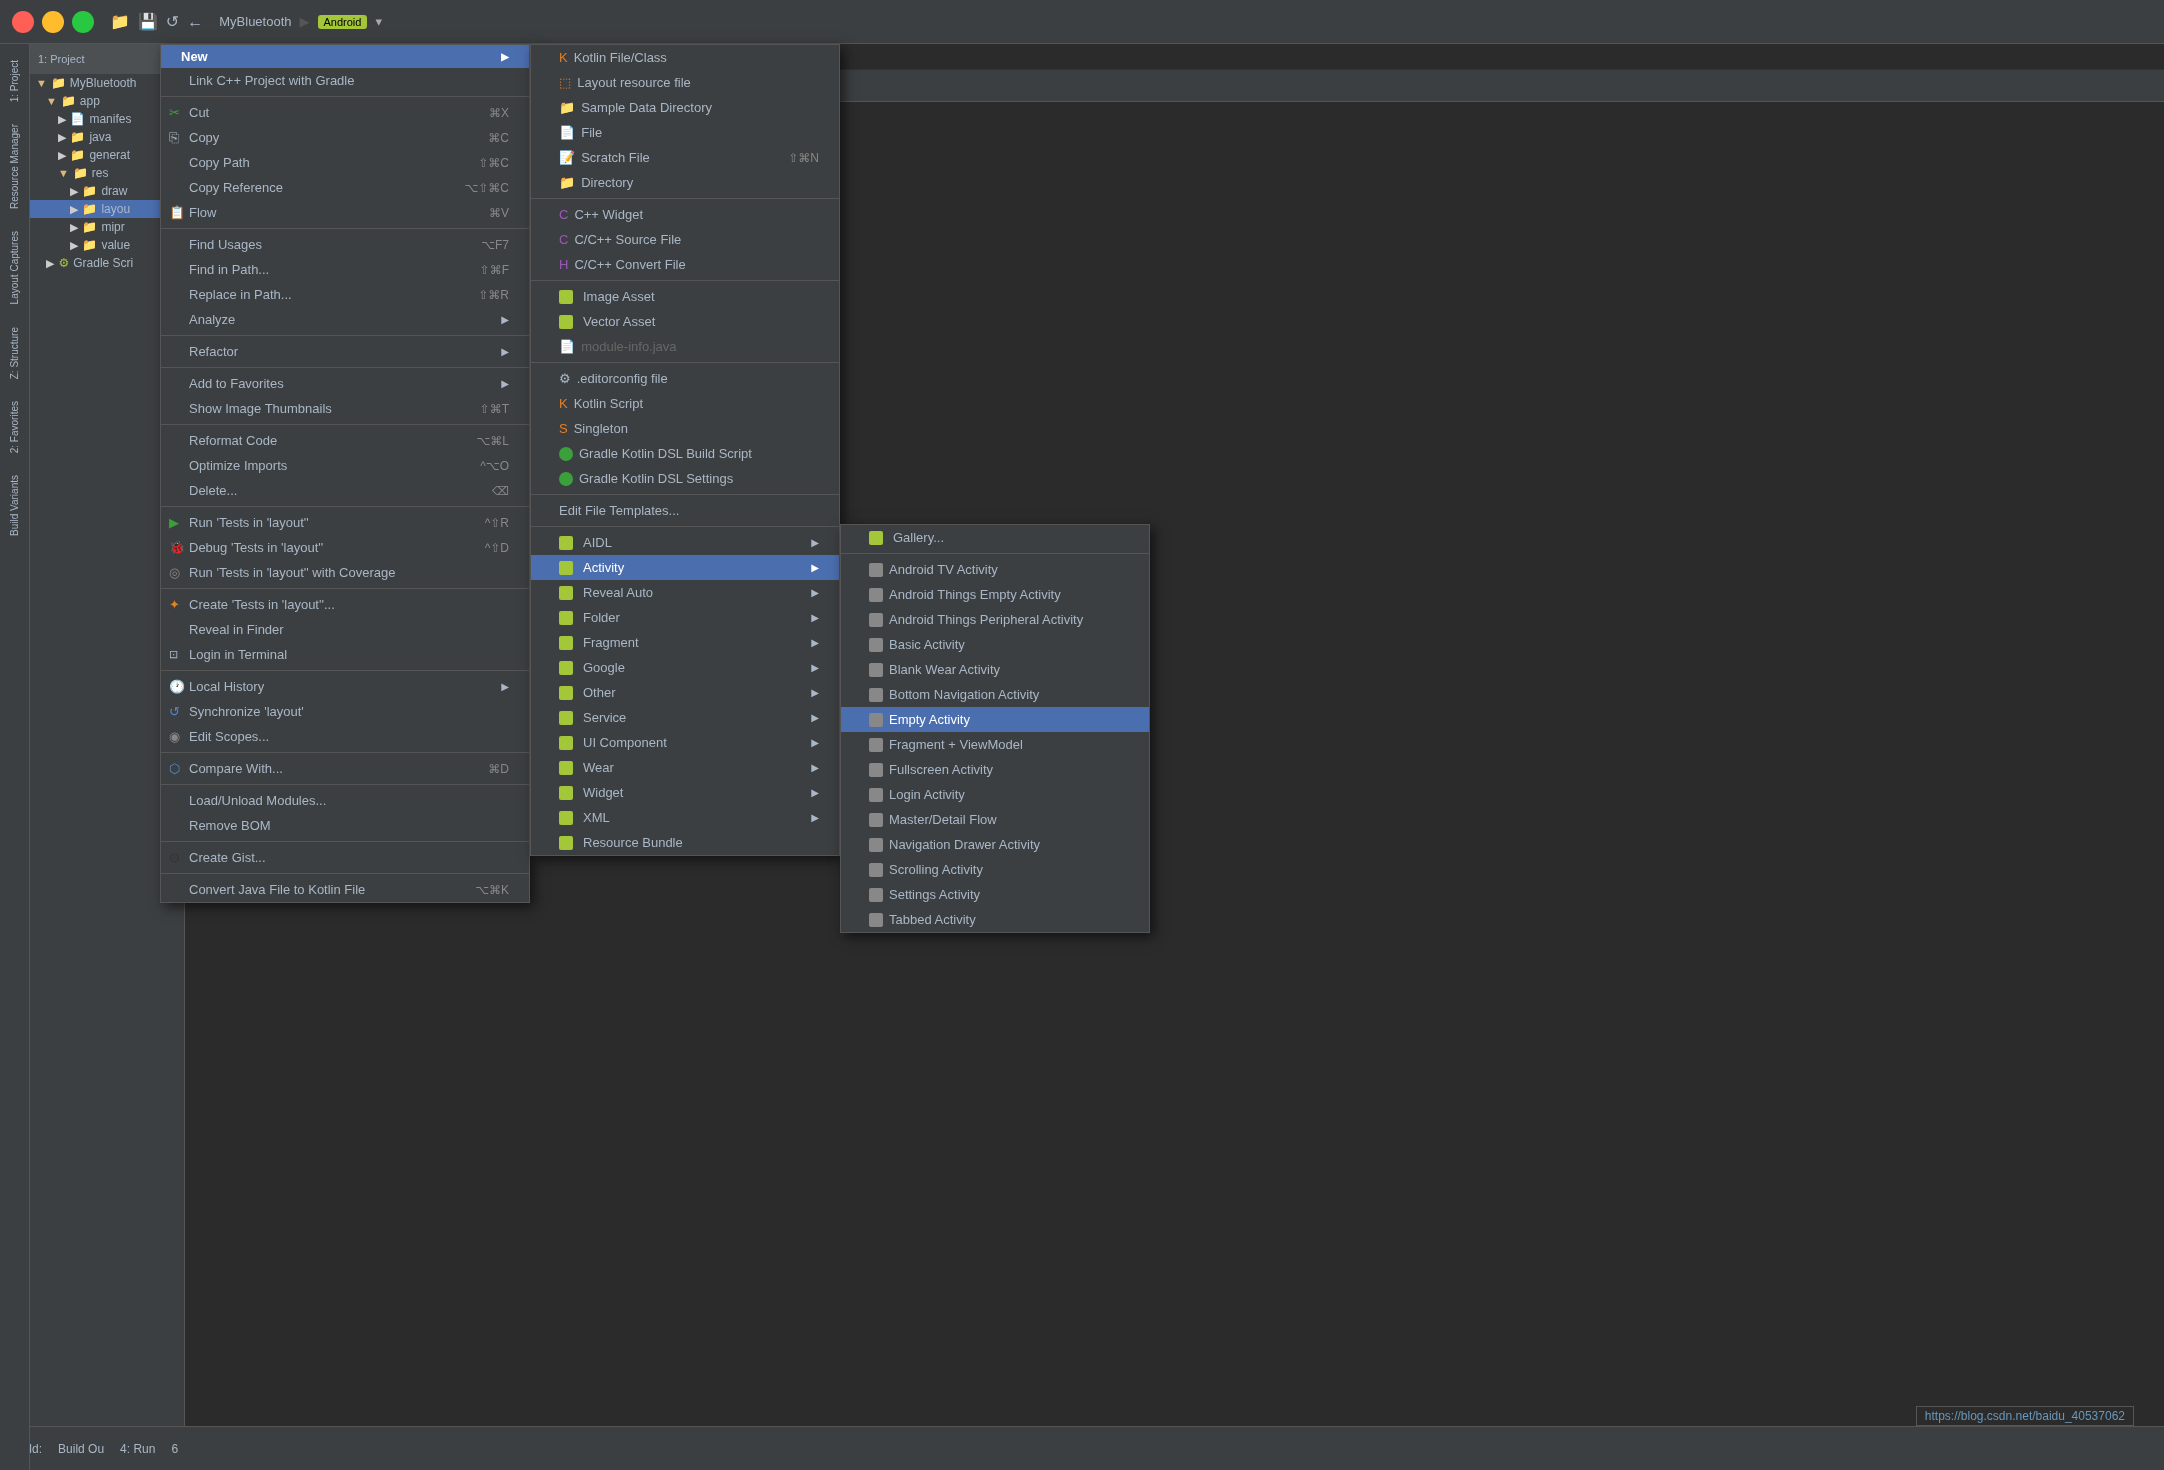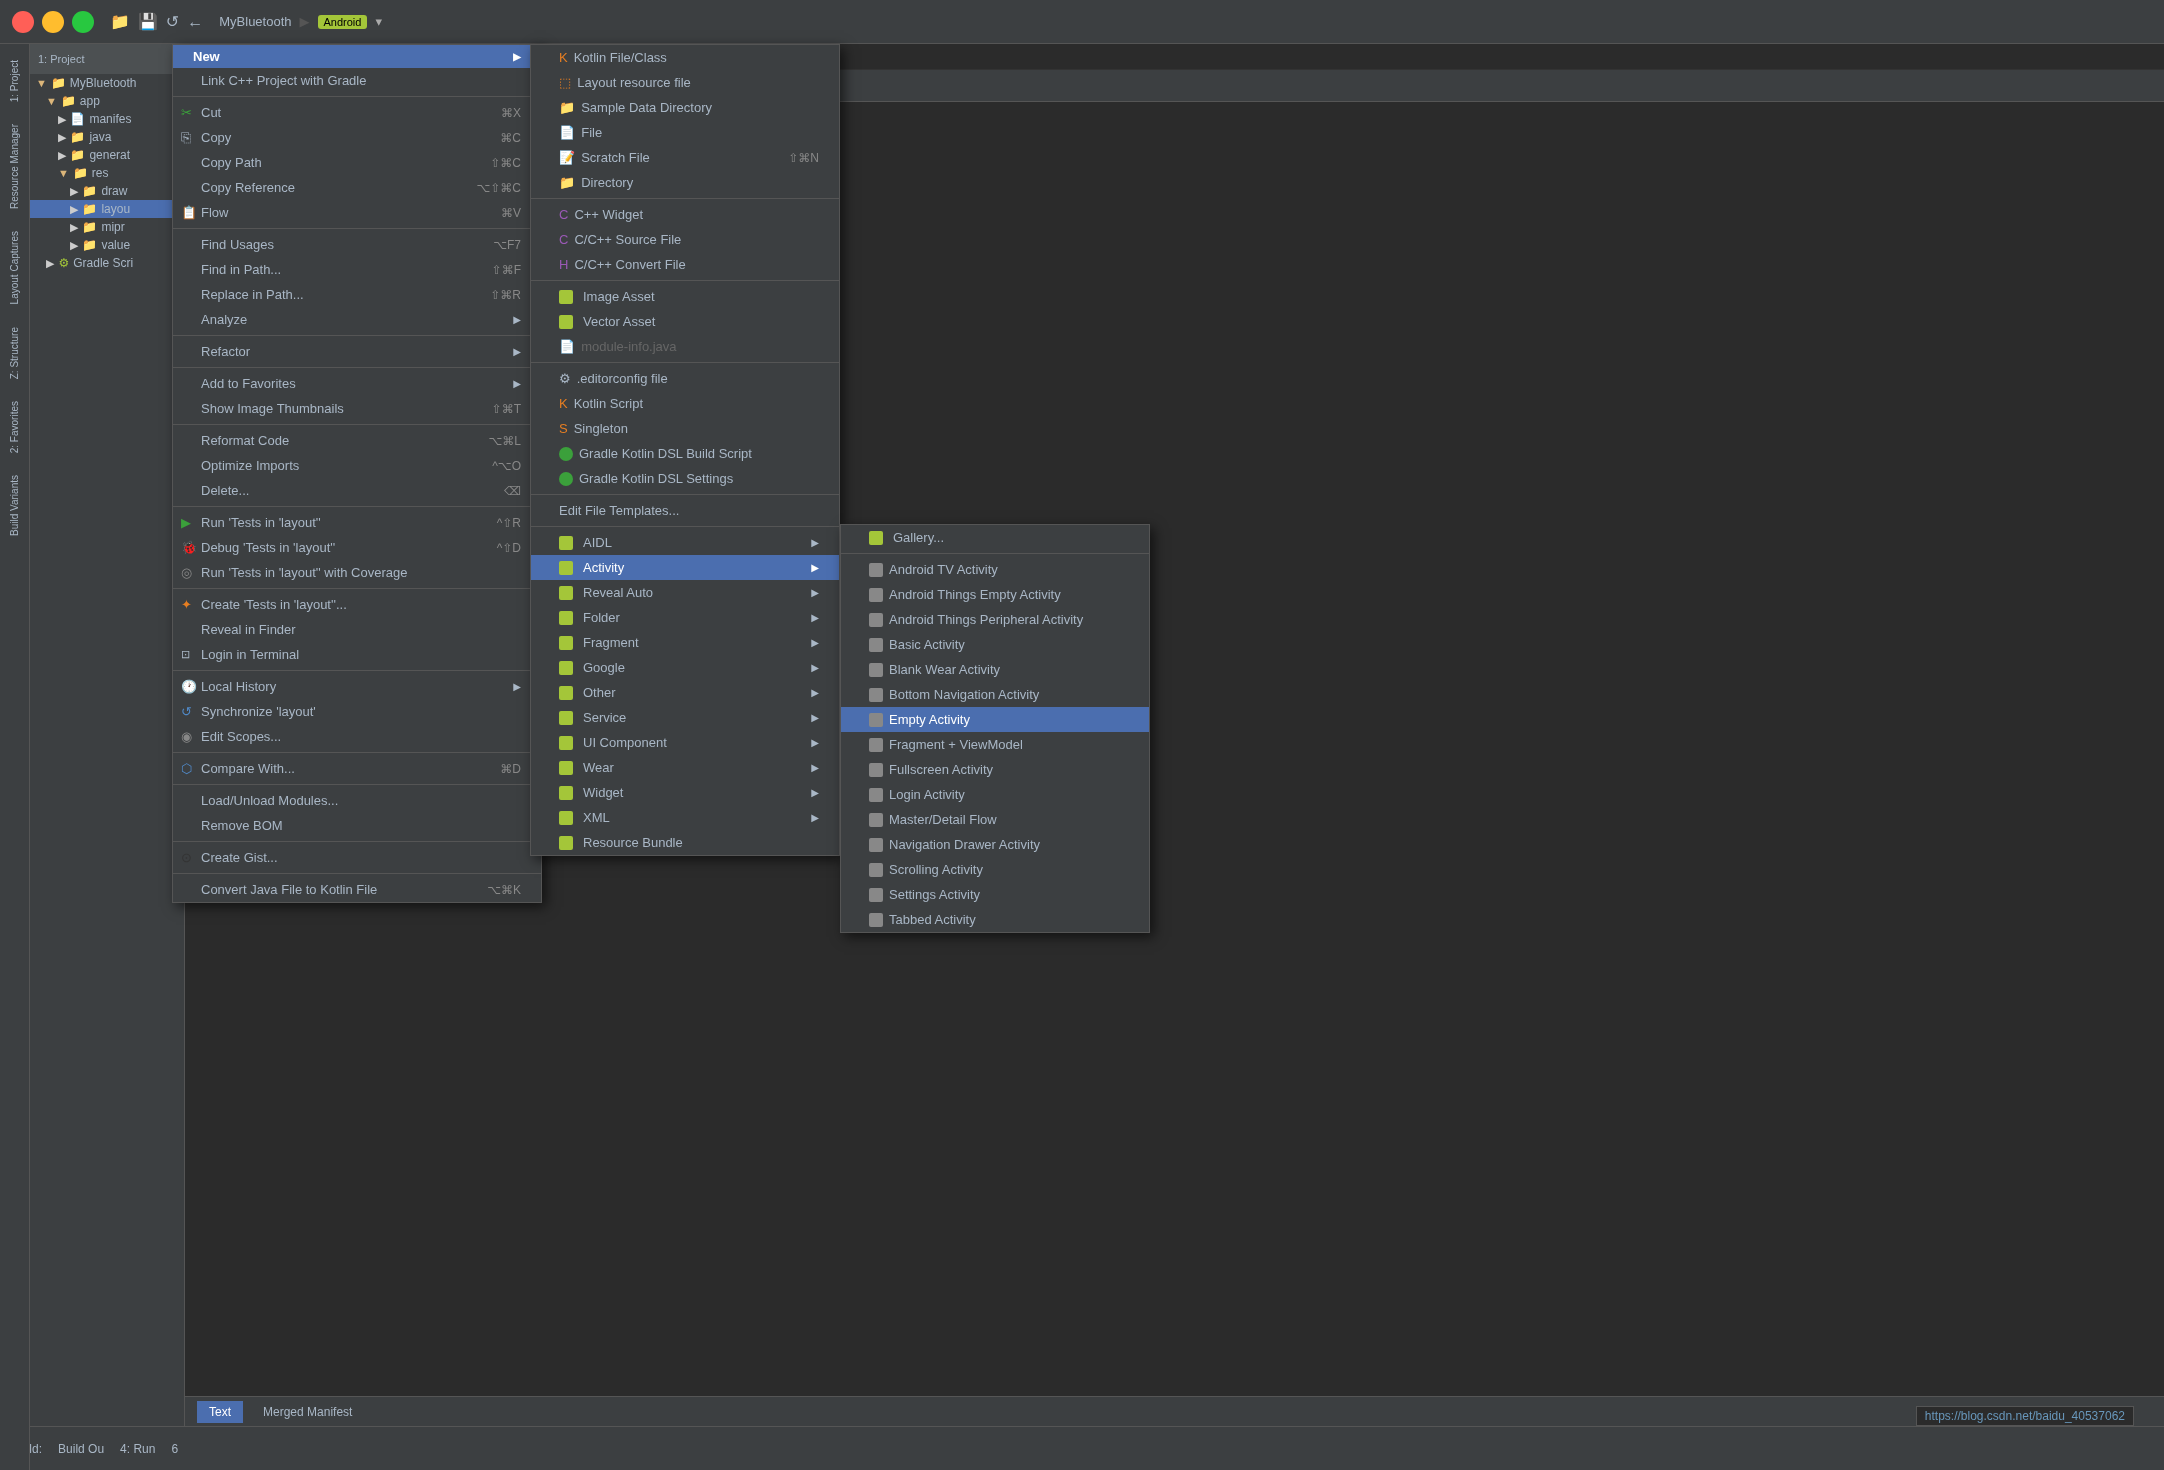--- a/index.html
+++ b/index.html
@@ -185,21 +185,21 @@
       align-items: center;
       justify-content: space-between;
     }
     .context-menu-header::after {
       content: '▶';
       font-size: 10px;
     }
 
     
     .menu1 {
-      left: 172px;
+      left: 160px;
       top: 0;
       width: 370px;
     }
     
     .menu2 {
       left: 530px;
       top: 0;
       width: 310px;
     }
     
@@ -428,24 +428,20 @@
       <div><span class="code-attr">ortsRtl=</span><span class="code-string">"true"</span></div>
       <div><span class="code-attr">me=</span><span class="code-string">"@style/AppTheme"</span><span class="code-attr">&gt;</span></div>
       <div><span class="code-attr">android:name=</span><span class="code-string">".DisplayMessageActivity"</span><span class="code-attr">&gt;&lt;/ac</span></div>
       <div><span class="code-attr">android:name=</span><span class="code-string">".MainActivity"</span><span class="code-attr">&gt;</span></div>
       <div><span class="code-attr">-filter&gt;</span></div>
       <div><span class="code-keyword">tion</span><span class="code-attr"> android:name=</span><span class="code-string">"android.intent.action.M"</span></div>
       <div><span class="code-keyword">tegory</span><span class="code-attr"> android:name=</span><span class="code-string">"android.intent.catego"</span></div>
       <div><span class="code-attr">-filter&gt;</span></div>
     </div>
 
-    <div style="position:absolute; bottom:44px; left:0; right:0; height:30px; background:#3c3f41; border-top:1px solid #555; display:flex; align-items:center; padding:0 12px; gap:8px;">
-      <div style="padding:4px 12px; background:#4b6eaf; color:#fff; font-size:12px; cursor:pointer;">Text</div>
-      <div style="padding:4px 12px; color:#a9b7c6; font-size:12px; cursor:pointer;">Merged Manifest</div>
-    </div>
   </div>
 
 </div>
 
 <div class="bottom-bar">
   <span>Build:</span>
   <span style="cursor:pointer;">Build Ou</span>
   <span style="cursor:pointer;">4: Run</span>
   <span style="cursor:pointer;">6</span>
 </div>

